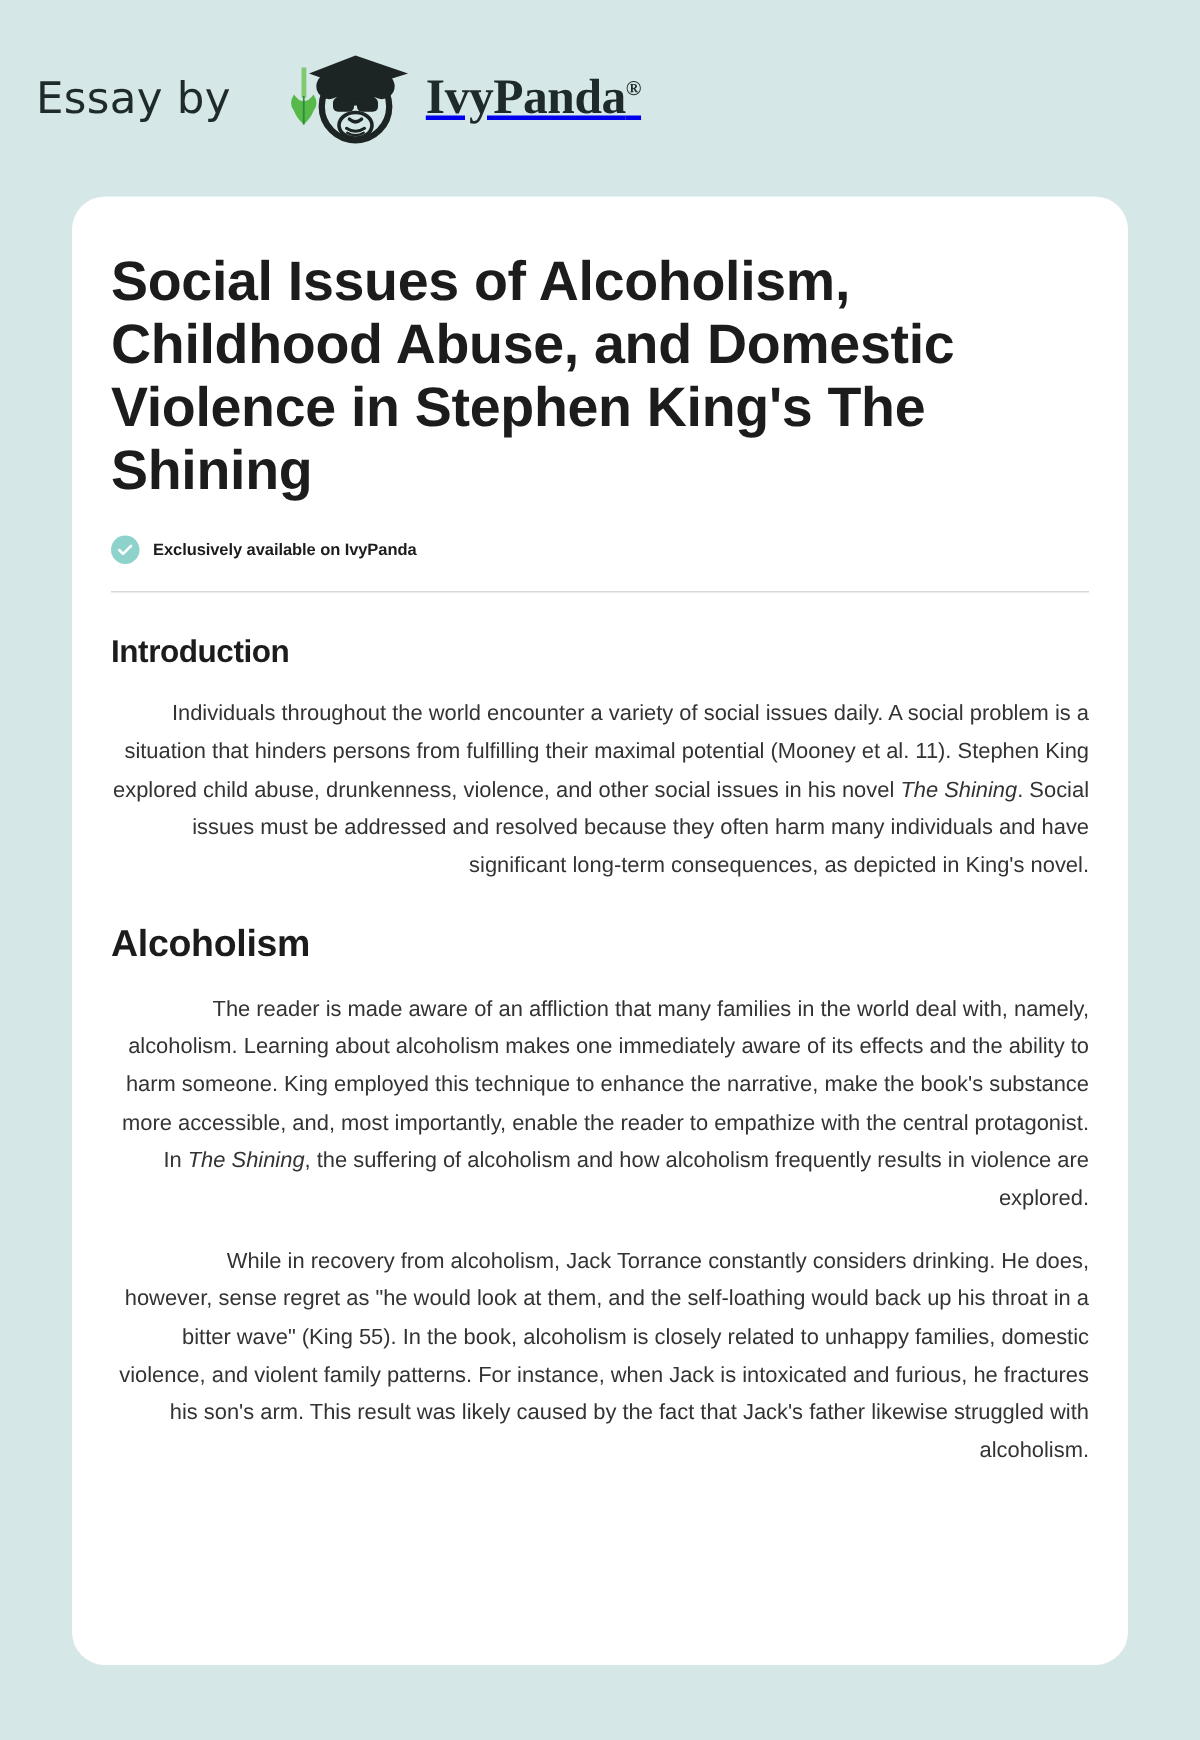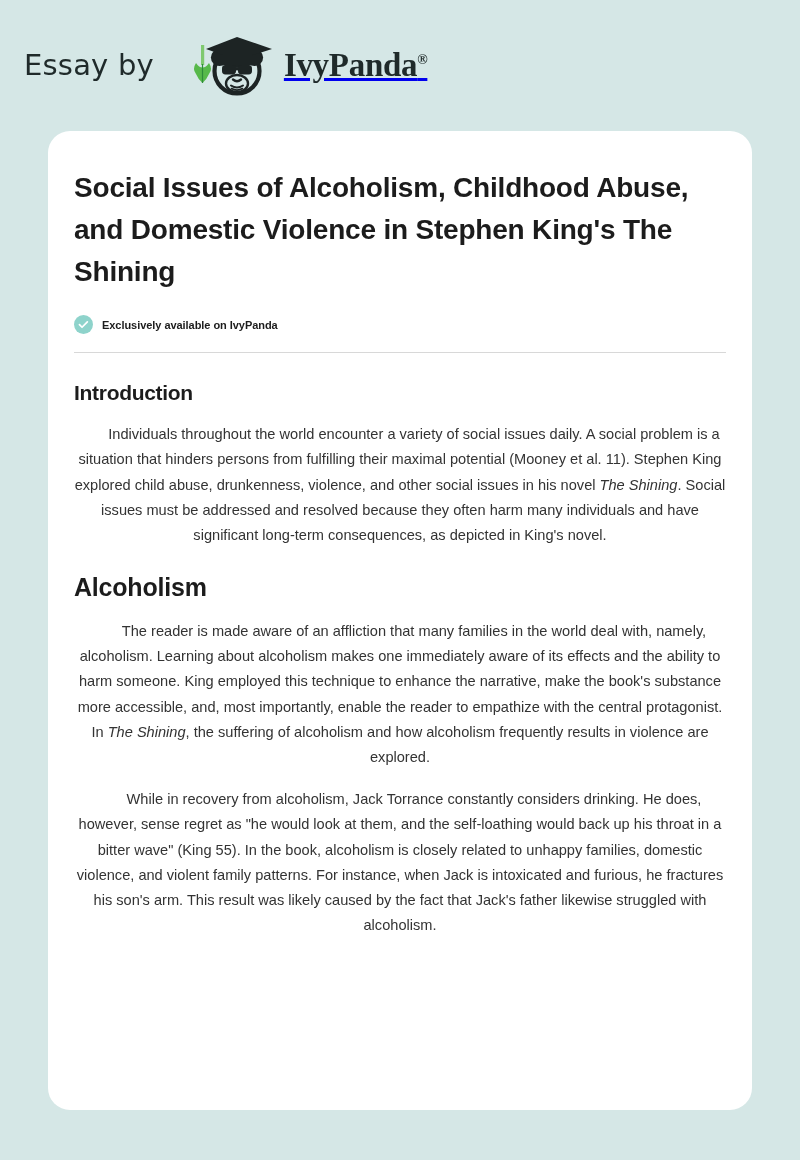--- a/index.html
+++ b/index.html
@@ -66,21 +66,21 @@
     box-sizing: border-box;
     padding: 36px 26px 60px 26px;
     min-height: 979px;
   }
   .paper-inner {
     padding: 0 0 0 0;
   }
 
   .doc-title {
     font-family: "Liberation Sans", sans-serif;
-    font-size: 28px;
+    font-size: 37px;
     font-weight: 700;
     line-height: 42px;
     color: #1c1c1c;
     margin: 0 0 0 0;
     letter-spacing: -0.2px;
     max-width: 640px;
   }
 
   .exclusive-row {
     display: flex;
@@ -134,21 +134,21 @@
     letter-spacing: -0.2px;
   }
 
   .para {
     font-family: "Liberation Sans", sans-serif;
     font-size: 14.6px;
     line-height: 25.2px;
     color: #333333;
     margin: 17px 0 0 0;
     text-indent: 28px;
-    text-align: center;
+    text-align: right;
   }
   .para em { font-style: italic; }
 </style>
 </head>
 <body>
 
 <div class="brand-header">
   <span class="brand-essay-by">Essay by</span>
 
   <a class="brand-logo-wrap" href="#">

